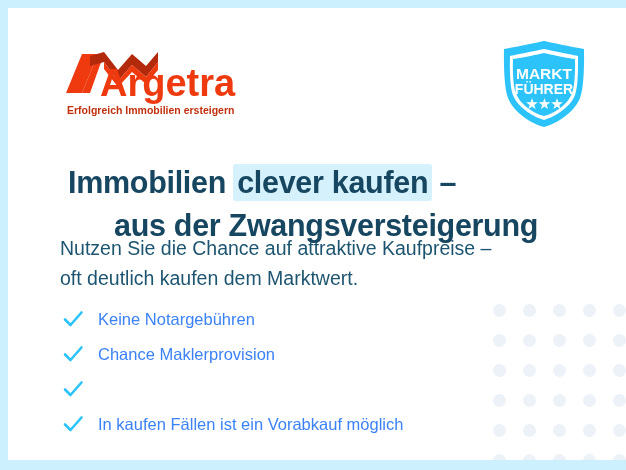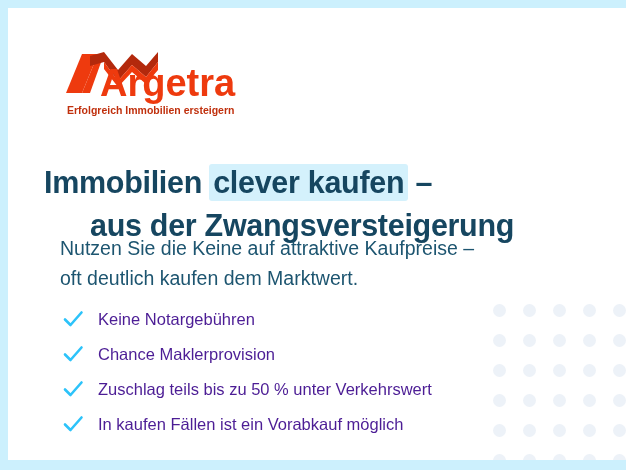--- a/index.html
+++ b/index.html
@@ -65,21 +65,21 @@
     left: 486px;
     top: 30px;
     width: 100px;
     height: 92px;
   }
   #badge svg { display: block; }
 
   
   #headline {
     position: absolute;
-    left: 36px;
+    left: 60px;
     top: 134px;
     font-size: 30.5px;
     font-weight: bold;
     color: #164660;
     line-height: 1.33;
     letter-spacing: -0.3px;
     white-space: nowrap;
   }
   #headline .hl {
     background: #D4F1FC;
@@ -119,21 +119,21 @@
   #bullets .check {
     flex: 0 0 auto;
     width: 22px;
     height: 22px;
     margin-right: 14px;
     display: block;
   }
   #bullets .check svg { display: block; }
   #bullets .txt {
     font-size: 16.5px;
-    color: #4c1d95;
+    color: #3b82f6;
     line-height: 1;
   }
 </style>
 </head>
 <body>
 
 <div id="banner">
   <div id="canvas">
 
     <div id="dot-grid" style="grid-template-columns: repeat(5, 30px);">
@@ -175,28 +175,43 @@
           <polygon points="6,45 22,6 38,6 22,45" fill="#EE3A0E"></polygon>
           <polygon points="22,45 38,6 44,6 30,45" fill="#EE3A0E"></polygon>
           <polygon points="30,8 44,4 58,22 72,6 86,18 98,4 98,14 86,29 72,17 58,33 44,14 30,18" fill="#B3290C"></polygon>
           <polygon points="44,14 58,33 72,17 86,29 98,14 98,22 86,36 72,24 58,39 44,21" fill="#EE3A0E"></polygon>
         </g>
         <text x="40" y="48" font-family="Liberation Sans, sans-serif" font-size="38" font-weight="bold" fill="#EE3A0E">Argetra</text>
         <text x="7" y="66" font-family="Liberation Sans, sans-serif" font-size="10.5" font-weight="bold" fill="#C0300D">Erfolgreich Immobilien ersteigern</text>
       </svg>
     </div>
 
+    <div id="badge">
+      <svg viewBox="0 0 100 92" width="100" height="92" aria-hidden="true">
+        <g>
+          <path d="M50 3 C50 3 78 9 90 11 C90 11 91 48 86 60 C80 75 62 86 50 89
+                   C38 86 20 75 14 60 C9 48 10 11 10 11 C22 9 50 3 50 3 Z" fill="#2CC3FA"></path>
+          <path d="M50 11 C50 11 74 16 84 18 C84 18 85 47 81 57 C76 70 60 79 50 82
+                   C40 79 24 70 19 57 C15 47 16 18 16 18 C26 16 50 11 50 11 Z" fill="#FFFFFF"></path>
+          <path d="M50 15 C50 15 72 20 81 21 C81 21 82 46 78 55 C74 67 59 76 50 78
+                   C41 76 26 67 22 55 C18 46 19 21 19 21 C28 20 50 15 50 15 Z" fill="#2CC3FA"></path>
+        </g>
+        <text x="50" y="41" text-anchor="middle" font-family="Liberation Sans, sans-serif" font-size="15.5" font-weight="bold" fill="#FFFFFF">MARKT</text>
+        <text x="50" y="56" text-anchor="middle" font-family="Liberation Sans, sans-serif" font-size="14" font-weight="bold" fill="#FFFFFF">FÜHRER</text>
+        <text x="50" y="71" text-anchor="middle" font-family="DejaVu Sans, sans-serif" font-size="15" fill="#FFFFFF" letter-spacing="-1">★★★</text>
+      </svg>
+    </div>
 
     <h1 id="headline">
       <span>Immobilien </span><span class="hl">clever kaufen</span><span> –</span>
       <span class="line2">aus der Zwangsversteigerung</span>
     </h1>
 
     <div id="subheadline">
-      <div>Nutzen Sie die Keine auf attraktive Kaufpreise –</div>
+      <div>Nutzen Sie die Chance auf attraktive Kaufpreise –</div>
       <div>oft deutlich kaufen dem Marktwert.</div>
     </div>
 
     <ul id="bullets">
       <li>
         <span class="check">
           <svg viewBox="0 0 22 22" width="22" height="22" aria-hidden="true">
             <path d="M3 11.5 L8.5 17 L19.5 4.5" fill="none" stroke="#2CC3FA" stroke-width="2.6" stroke-linecap="round" stroke-linejoin="round"></path>
           </svg>
         </span>
@@ -209,21 +224,20 @@
           </svg>
         </span>
         <span class="txt">Chance Maklerprovision</span>
       </li>
       <li>
         <span class="check">
           <svg viewBox="0 0 22 22" width="22" height="22" aria-hidden="true">
             <path d="M3 11.5 L8.5 17 L19.5 4.5" fill="none" stroke="#2CC3FA" stroke-width="2.6" stroke-linecap="round" stroke-linejoin="round"></path>
           </svg>
         </span>
-        <span class="txt">Zuschlag teils bis zu 50 % unter Verkehrswert</span>
       </li>
       <li>
         <span class="check">
           <svg viewBox="0 0 22 22" width="22" height="22" aria-hidden="true">
             <path d="M3 11.5 L8.5 17 L19.5 4.5" fill="none" stroke="#2CC3FA" stroke-width="2.6" stroke-linecap="round" stroke-linejoin="round"></path>
           </svg>
         </span>
         <span class="txt">In kaufen Fällen ist ein Vorabkauf möglich</span>
       </li>
     </ul>

